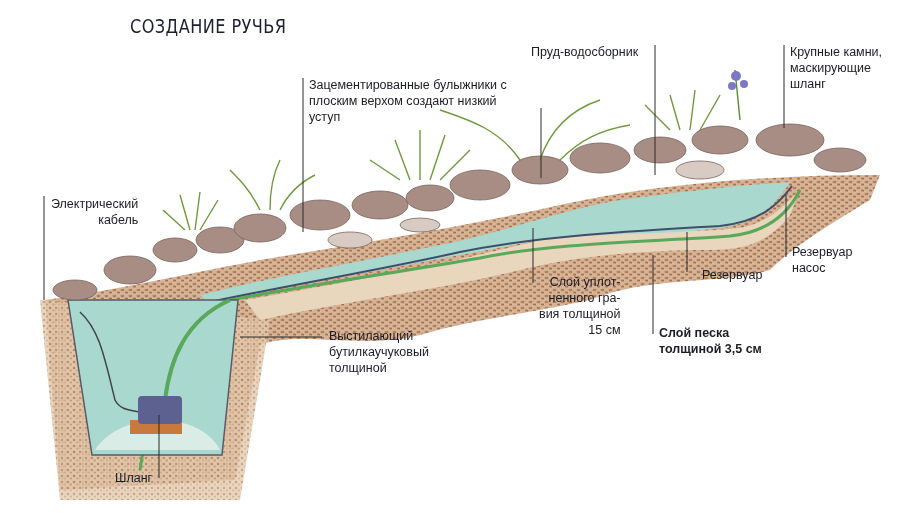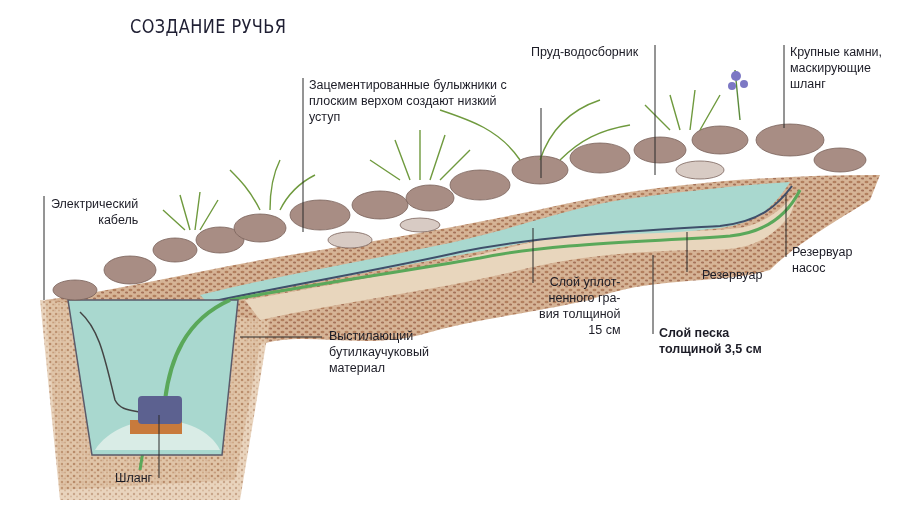--- a/index.html
+++ b/index.html
@@ -118,14 +118,14 @@
 насос</div>
 <div class="label" style="left:693px;top:267px;margin-left:9px;">Резервуар</div>
 <div class="label" style="left:539px;top:274px;text-align:right;">Слой уплот-
 ненного гра-
 вия толщиной
 15 см</div>
 <div class="label" style="left:659px;top:325px;font-weight:bold;">Слой песка
 толщиной 3,5 см</div>
 <div class="label" style="left:329px;top:328px;">Выстилающий
 бутилкаучуковый
-материал</div>
+толщиной</div>
 <div class="label" style="left:115px;top:470px;">Шланг</div>
 
 </body></html>

